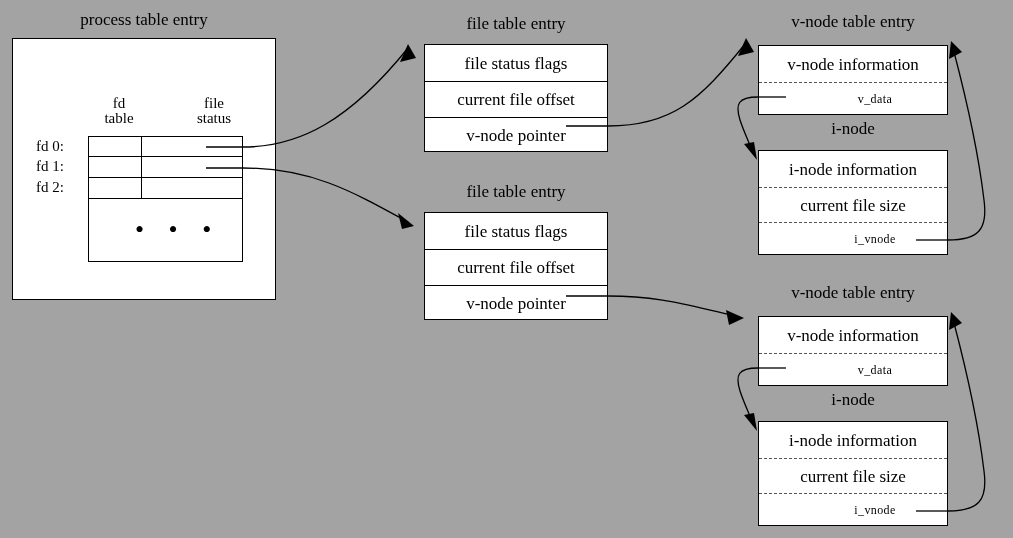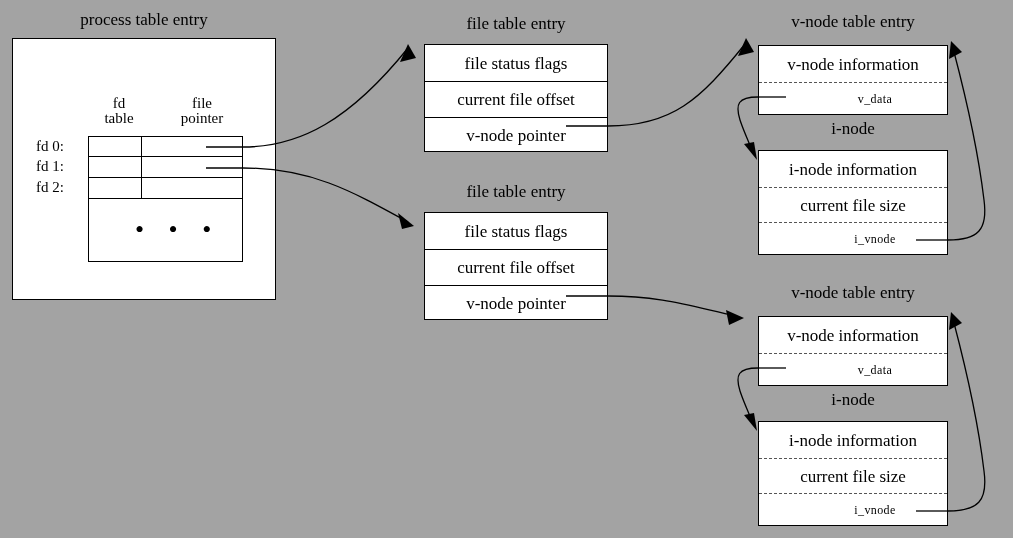--- a/index.html
+++ b/index.html
@@ -131,23 +131,23 @@
 <div id="diagram">
 
   <div class="caption" style="left:12px; top:10px; width:264px;">process table entry</div>
 
   <div class="proc-frame" style="left:12px; top:38px; width:264px; height:262px;"></div>
 
   <div class="col-head" style="left:88px; top:96px; width:62px;text-align:center;">
     <div>fd</div>
     <div>table</div>
   </div>
-  <div class="col-head" style="left:162px; top:96px; width:80px;">
+  <div class="col-head" style="left:174px; top:96px; width:80px;">
     <div>file</div>
-    <div>pointer</div>
+    <div>status</div>
   </div>
 
   <div class="fd-table" style="left:88px; top:136px; width:155px; height:126px;">
     <div class="fd-row" style="left:0; top:0; height:20px;"></div>
     <div class="fd-row" style="left:0; top:20px; height:21px;"></div>
     <div class="fd-row" style="left:0; top:41px; height:21px;"></div>
     <div class="fd-vline" style="left:52px; top:0; height:62px;"></div>
     <div class="dots" style="left:46px; top:88px;">• • •</div>
   </div>
 

